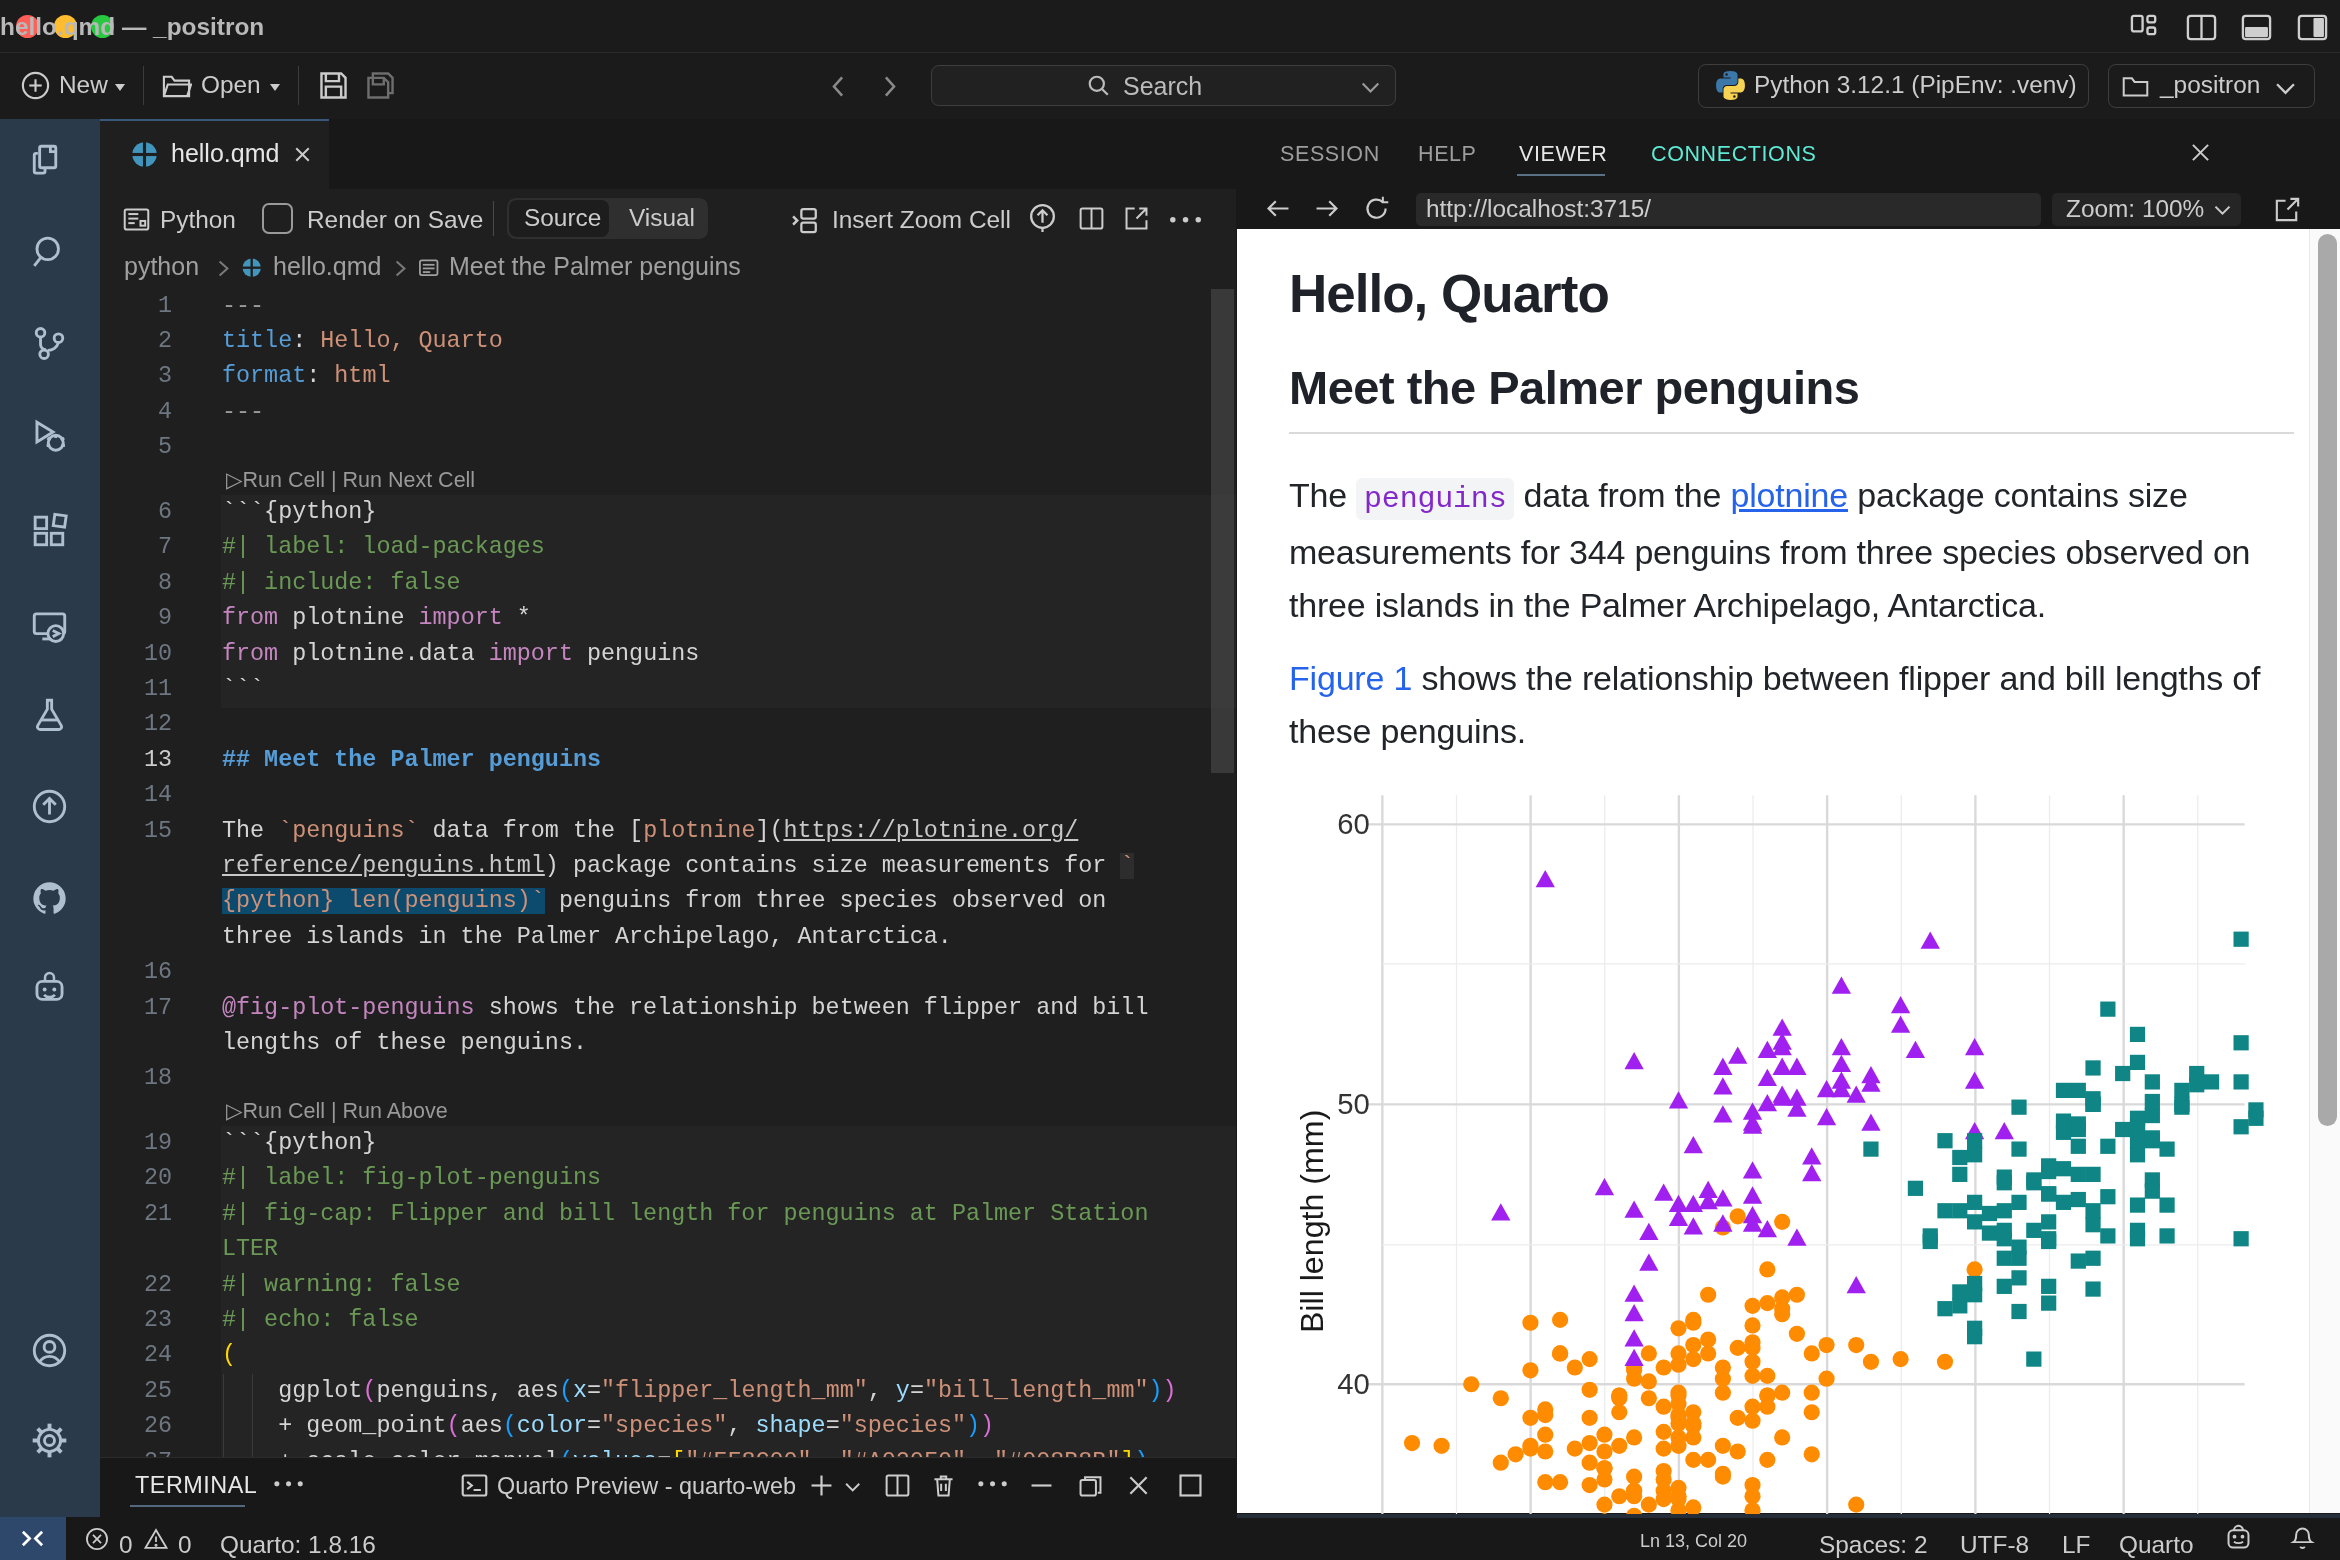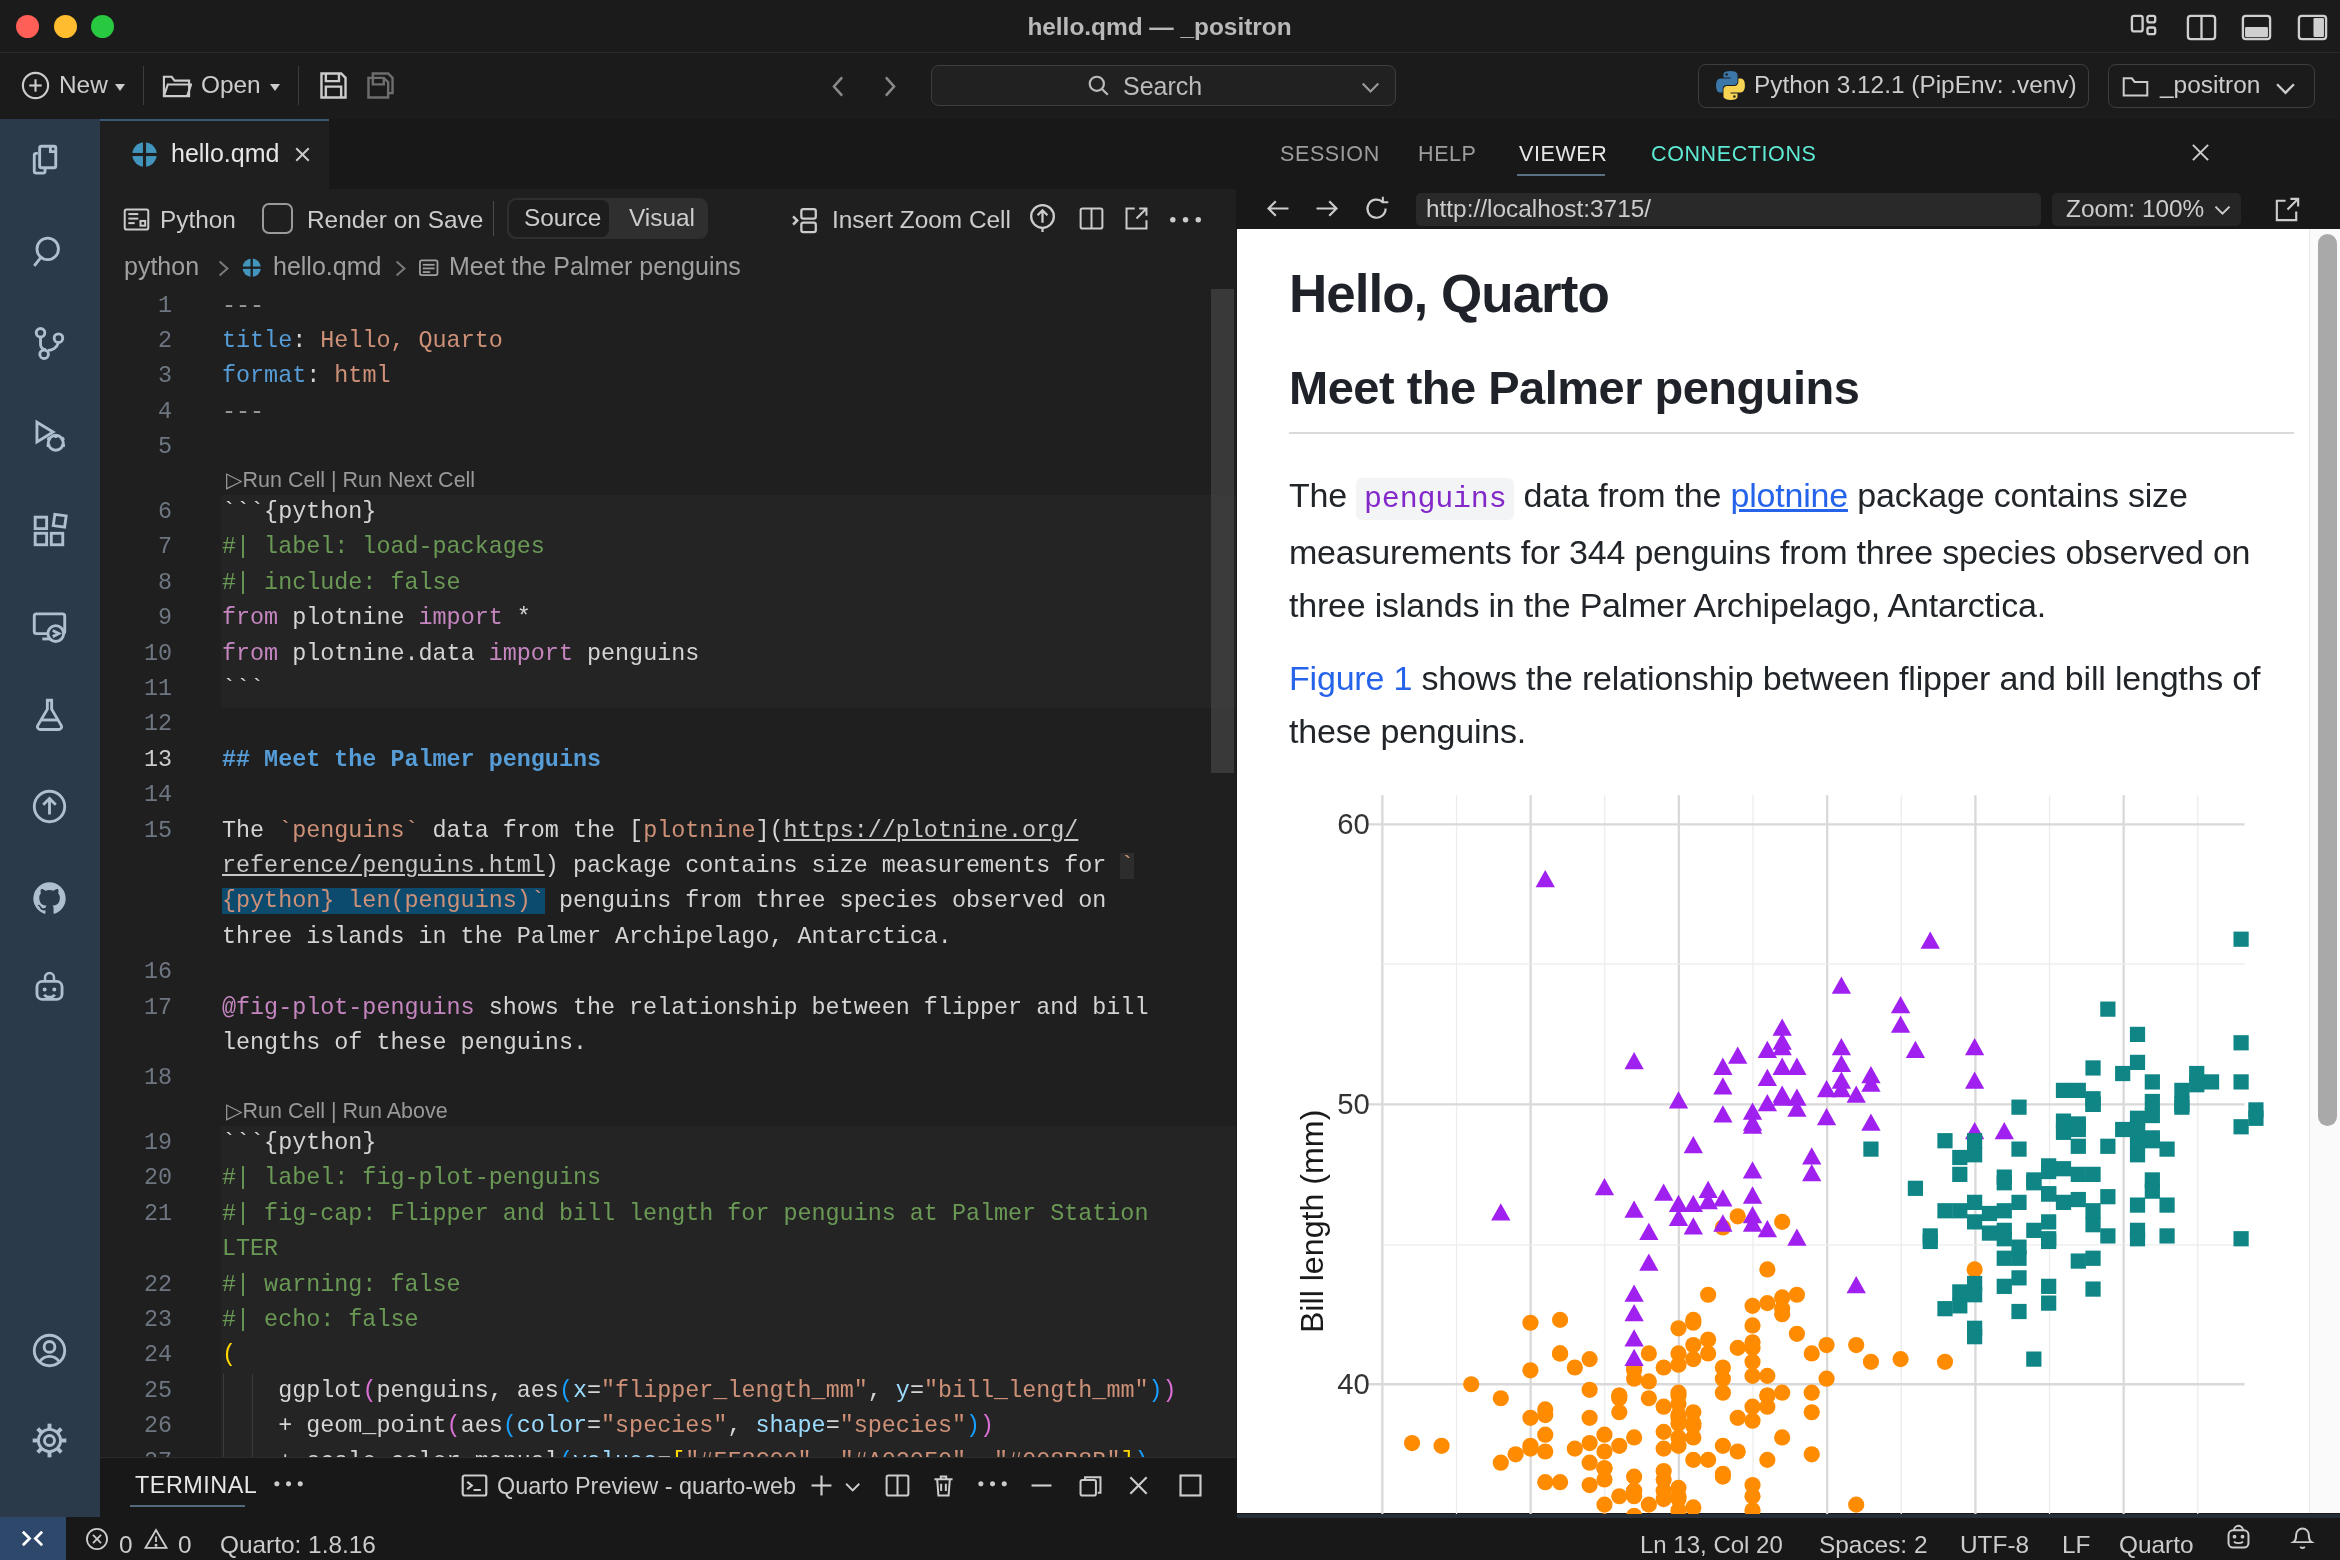--- a/index.html
+++ b/index.html
@@ -8,21 +8,21 @@
 .lens{position:absolute;left:226px;white-space:pre;font-family:"Liberation Sans",sans-serif;font-size:21.5px}
 .ui{color:#cccccc;font-size:24.4px}
 svg{display:block}
 </style></head><body>
 
 <div class="abs" style="left:0;top:0;width:2341px;height:119px;background:#1b1b1b"></div>
 <div class="abs" style="left:0;top:52px;width:2341px;height:1px;background:#2a2a2a"></div>
 <div class="abs" style="left:15.6px;top:14.6px;width:23.4px;height:23.4px;border-radius:50%;background:#ff5f57"></div>
 <div class="abs" style="left:54px;top:14.6px;width:23.4px;height:23.4px;border-radius:50%;background:#febc2e"></div>
 <div class="abs" style="left:91px;top:14.6px;width:23.4px;height:23.4px;border-radius:50%;background:#28c840"></div>
-<div class="abs" style="left:0;top:12.7px;width:2319px;text-align:center;color:#b9b9b9;font-size:24.4px;font-weight:bold">hello.qmd — _positron</div>
+<div class="abs" style="left:0;top:12.7px;width:2319px;color:#b9b9b9;font-size:24.4px;font-weight:bold">hello.qmd — _positron</div>
 
 <svg class="abs" style="left:2129px;top:10.7px" width="33" height="33" viewBox="0 0 17 17">
     <g fill="none" stroke="#cfcfcf" stroke-width="1.2">
       <rect x="1.5" y="2.5" width="5.5" height="8" rx="1"></rect>
       <rect x="9.5" y="2.5" width="4" height="3.4" rx="1"></rect>
       <rect x="9.5" y="8.5" width="4" height="3.4" rx="1"></rect>
     </g>
   </svg>
 <svg class="abs" style="left:2185px;top:10.7px" width="33" height="33" viewBox="0 0 17 17">
     <g fill="none" stroke="#cfcfcf" stroke-width="1.2">
@@ -436,21 +436,21 @@
 <div class="abs" style="left:119px;top:1531px;color:#cccccc;font-size:24.4px">0</div>
 <svg class="abs" style="left:143px;top:1526px" width="26" height="26" viewBox="0 0 16 16">
     <g fill="none" stroke="#cccccc" stroke-width="1.1">
       <path d="M8 2.5 L14.5 13.5 H1.5 Z"></path>
       <line x1="8" y1="6.5" x2="8" y2="9.8"></line>
       <circle cx="8" cy="11.8" r=".4"></circle>
     </g>
   </svg>
 <div class="abs" style="left:178px;top:1531px;color:#cccccc;font-size:24.4px">0</div>
 <div class="abs" style="left:220px;top:1531px;color:#cccccc;font-size:24.4px">Quarto: 1.8.16</div>
-<div class="abs" style="left:1640px;top:1531px;color:#cccccc;font-size:24px">Ln 13, Col 20</div>
+<div class="abs" style="left:1640px;top:1531px;color:#cccccc;font-size:18px">Ln 13, Col 20</div>
 <div class="abs" style="left:1819px;top:1531px;color:#cccccc;font-size:24.4px">Spaces: 2</div>
 <div class="abs" style="left:1960px;top:1531px;color:#cccccc;font-size:24.4px">UTF-8</div>
 <div class="abs" style="left:2062px;top:1531px;color:#cccccc;font-size:24.4px">LF</div>
 <div class="abs" style="left:2119px;top:1531px;color:#cccccc;font-size:24.4px">Quarto</div>
 <svg class="abs" style="left:2224px;top:1524px" width="29" height="29" viewBox="0 0 16 16">
     <g fill="none" stroke="#cccccc" stroke-width="1.1">
       <rect x="2.5" y="3.5" width="11" height="9.5" rx="2.5"></rect>
       <circle cx="5.8" cy="7" r=".5"></circle>
       <circle cx="10.2" cy="7" r=".5"></circle>
       <path d="M5.5 9.8 a3.5 2.5 0 0 0 5 0"></path>

